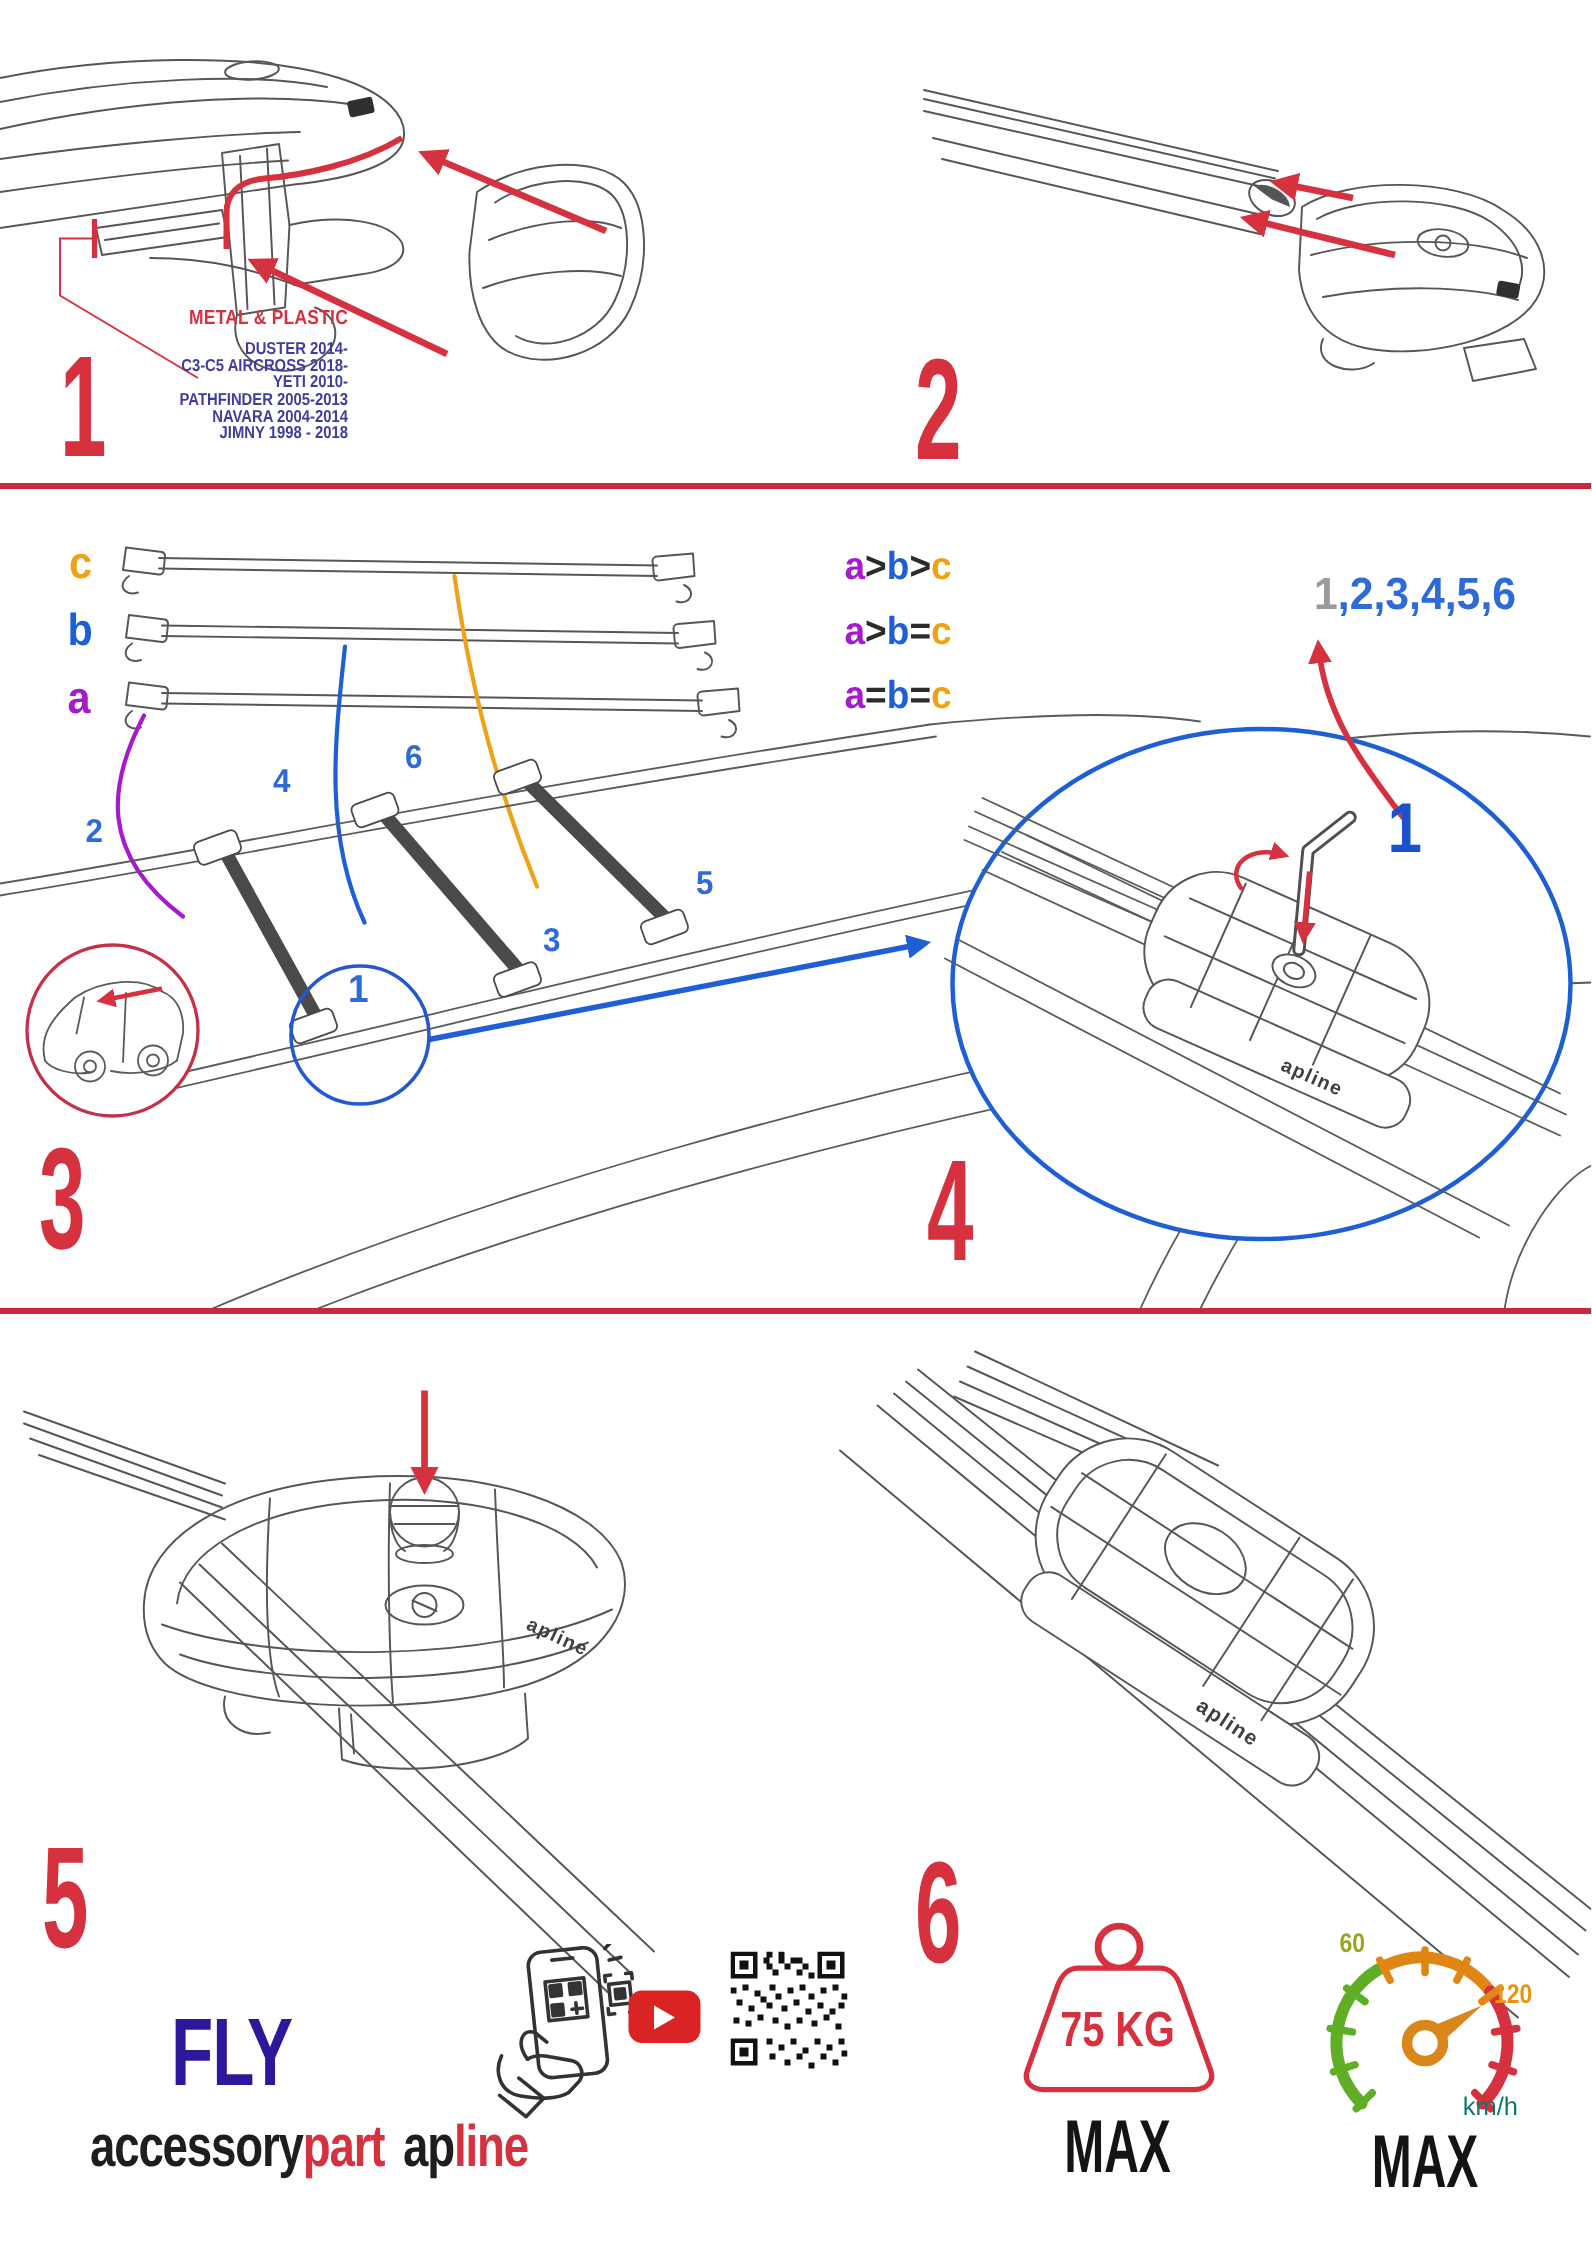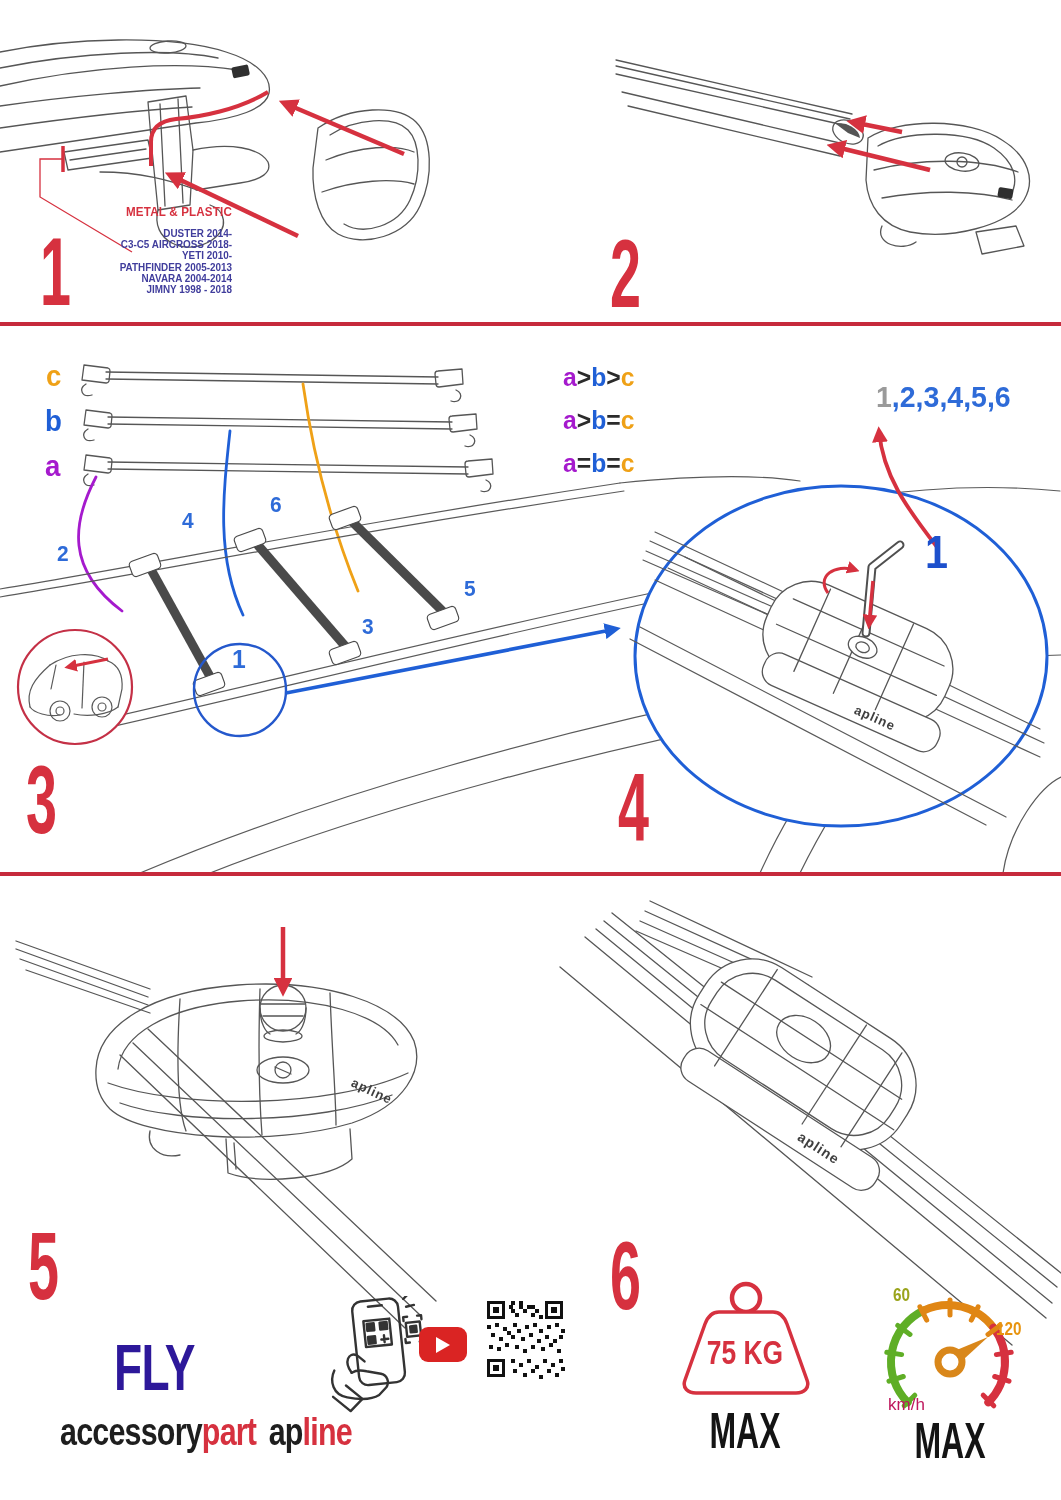--- a/index.html
+++ b/index.html
@@ -24,21 +24,21 @@
   .fly{font-weight:bold;font-size:64px;line-height:1;color:#2d189a;transform:scaleX(.72);transform-origin:0 0;letter-spacing:-1px}
   .brandline{font-weight:bold;font-size:39px;line-height:1;transform:scaleX(.78);transform-origin:0 0;letter-spacing:-1px;white-space:nowrap}
   .brandline .dark{color:#1e1e1e}.brandline .red{color:#d6313f}
   .brandline .gap{display:inline-block;width:16px}
   .kg{width:162px;text-align:center;font-weight:bold;font-size:33px;line-height:1;color:#d6313f;
       transform:scaleX(.8);transform-origin:50% 0;white-space:nowrap}
   .maxtxt{width:162px;text-align:center;font-weight:bold;font-size:50px;line-height:1;color:#141414;
       transform:scaleX(.64);transform-origin:50% 0}
   .sp60{font-weight:bold;font-size:18px;line-height:1;color:#9aa41c;transform:scaleX(.85);transform-origin:0 0}
   .sp120{font-weight:bold;font-size:18px;line-height:1;color:#e8940f;transform:scaleX(.85);transform-origin:0 0}
-  .kmh{width:124px;text-align:left;font-size:17px;line-height:1;color:#be185d}
+  .kmh{width:124px;text-align:right;font-size:17px;line-height:1;color:#0f766e}
   .maxspeed{width:124px}
   .yt{position:absolute;left:419px;top:1327px;width:48px;height:35px;background:#da2423;border-radius:9px;
       display:flex;align-items:center;justify-content:center}
   .yt .tri{width:0;height:0;border-top:8px solid transparent;border-bottom:8px solid transparent;border-left:14px solid #fff}
 </style>
 </head>
 <body>
 
 <div id="page">
 

